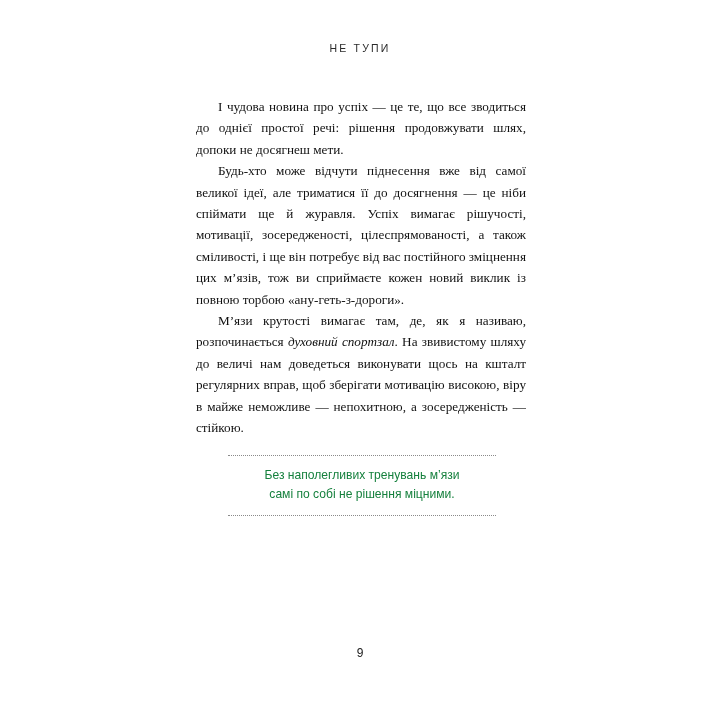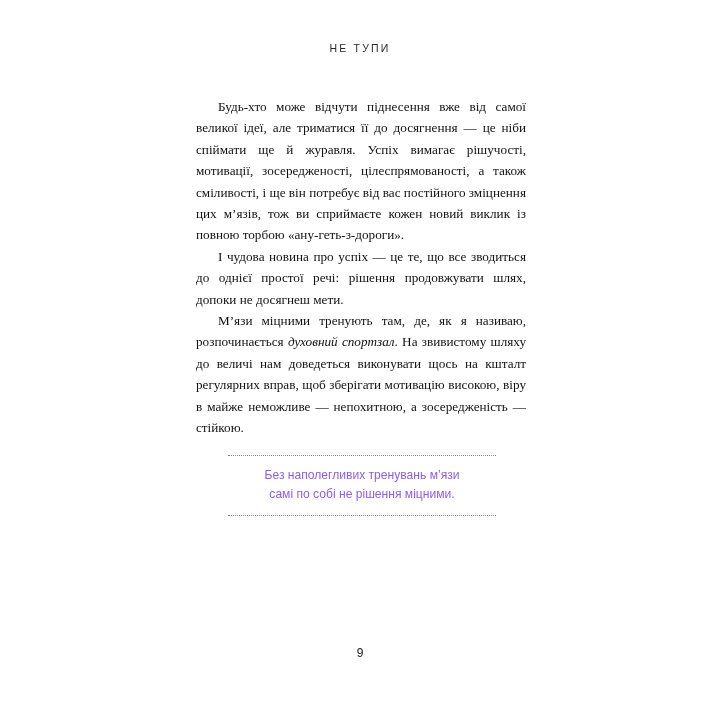--- a/index.html
+++ b/index.html
@@ -63,21 +63,21 @@
     box-sizing: border-box;
     text-align: center;
     border-top: 1px dotted #8a8a8a;
     border-bottom: 1px dotted #8a8a8a;
   }
   .pullquote p {
     margin: 0;
     font-family: "Liberation Sans", sans-serif;
     font-size: 12.1px;
     line-height: 19px;
-    color: #8b5cf6;
+    color: #15803d;
   }
   .text-block-2 {
     position: absolute;
     top: 550px;
     left: 196px;
     width: 330px;
   }
   .folio {
     position: absolute;
     top: 646px;
@@ -90,23 +90,23 @@
   }
 </style>
 </head>
 <body>
 
 <div class="page">
 
   <div class="running-head">НЕ ТУПИ</div>
 
   <div class="text-block">
+    <p class="para">І чудова новина про успіх — це те, що все зводиться до однієї простої речі: рішення продовжувати шлях, допоки не досягнеш мети.</p>
     <p class="para">Будь-хто може відчути піднесення вже від самої великої ідеї, але триматися її до досягнення — це ніби спіймати ще й журавля. Успіх вимагає рішучості, мотивації, зосередженості, цілеспрямованості, а також сміливості, і ще він потребує від вас постійного зміцнення цих м’язів, тож ви сприймаєте кожен новий виклик із повною торбою «ану-геть-з-дороги».</p>
-    <p class="para">І чудова новина про успіх — це те, що все зводиться до однієї простої речі: рішення продовжувати шлях, допоки не досягнеш мети.</p>
-    <p class="para"><span>М’язи міцними тренують там, де, як я називаю, розпочинається </span><em>духовний спортзал</em><span>. На звивистому шляху до величі нам доведеться виконувати щось на кшталт регулярних вправ, щоб зберігати мотивацію високою, віру в майже неможливе — непохитною, а зосередженість — стійкою.</span></p>
+    <p class="para"><span>М’язи крутості вимагає там, де, як я називаю, розпочинається </span><em>духовний спортзал</em><span>. На звивистому шляху до величі нам доведеться виконувати щось на кшталт регулярних вправ, щоб зберігати мотивацію високою, віру в майже неможливе — непохитною, а зосередженість — стійкою.</span></p>
   </div>
 
   <div class="pullquote">
     <p>Без наполегливих тренувань м’язи</p>
     <p>самі по собі не рішення міцними.</p>
   </div>
 
 
   <div class="folio">9</div>
 

